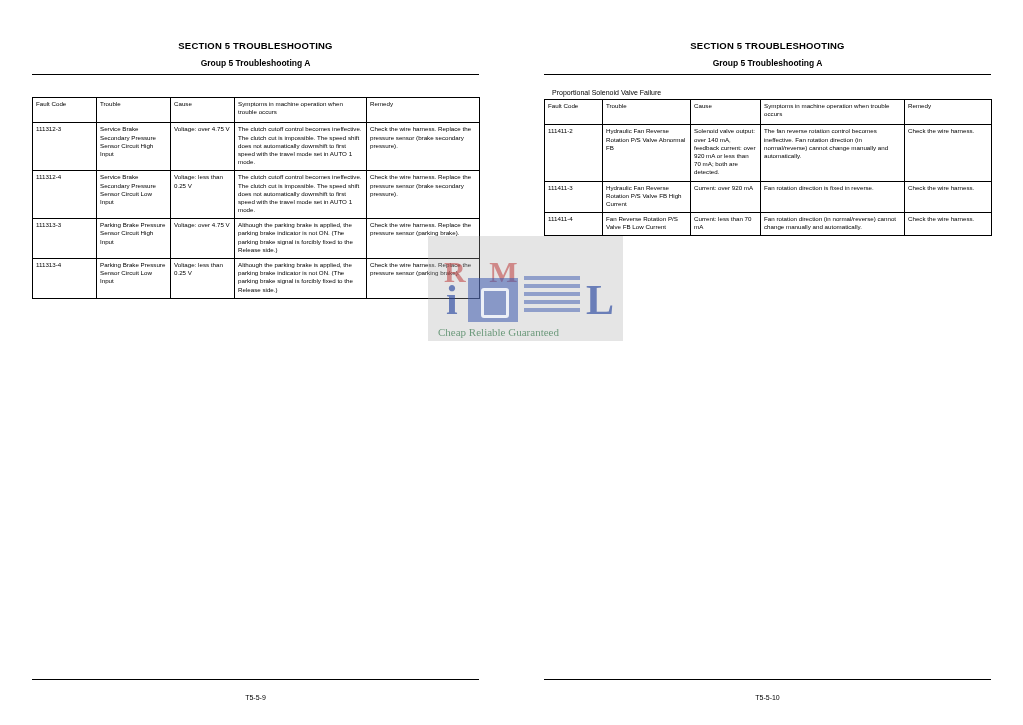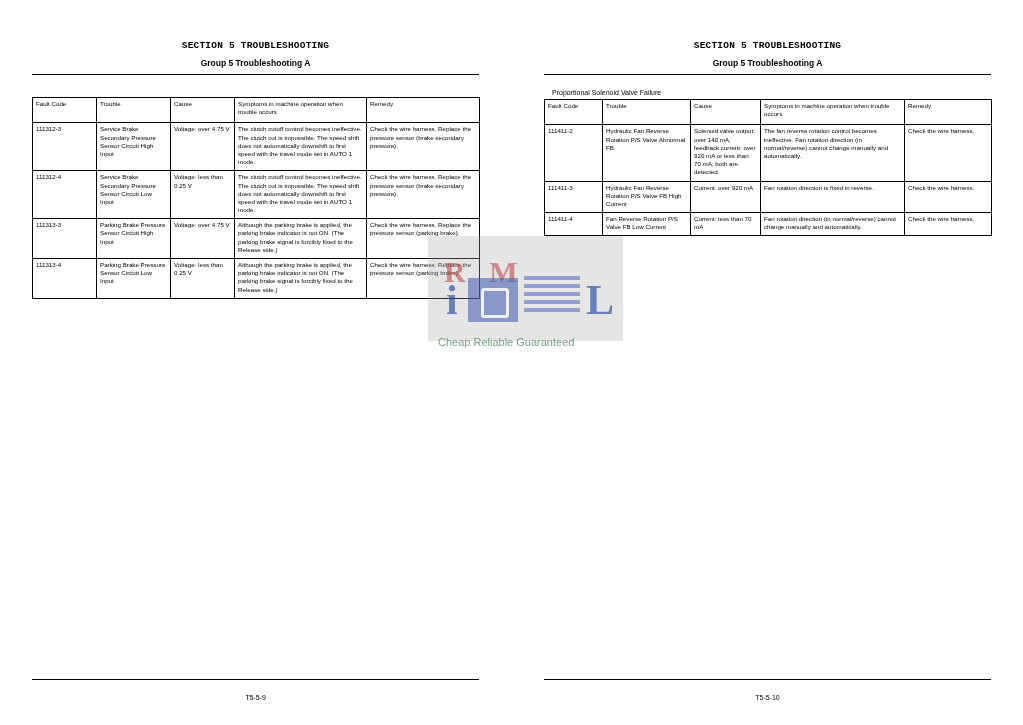--- a/index.html
+++ b/index.html
@@ -23,21 +23,20 @@
   }
   .page-left { left: 0; }
   .page-right { left: 512px; }
 
   .hdr-title {
     text-align: center;
     font-size: 9.5px;
     font-weight: bold;
     letter-spacing: 0.2px;
     margin-top: 40px;
-    font-family: Liberation Mono, monospace;
   }
   .hdr-sub {
     text-align: center;
     font-size: 8.5px;
     font-weight: bold;
     margin-top: 7px;
   }
   .hdr-rule {
     border-bottom: 1px solid #000;
     margin: 6px 32px 0 32px;
@@ -168,24 +167,24 @@
     left: 186px;
     top: 40px;
     font-size: 42px;
     font-weight: bold;
     color: rgba(40,70,160,0.65);
     font-family: "Liberation Serif", serif;
   }
   .wm-tag {
     position: absolute;
     left: 38px;
-    top: 100px;
+    top: 90px;
     font-size: 11px;
     color: rgba(70,130,90,0.75);
-    font-family: Liberation Sans, sans-serif;
+    font-family: Liberation Serif, serif;
   }
 </style>
 </head>
 <body>
 
 <div class="page page-left">
   <div class="hdr-title">SECTION 5 TROUBLESHOOTING</div>
   <div class="hdr-sub">Group 5 Troubleshooting A</div>
   <div class="hdr-rule"></div>
 

